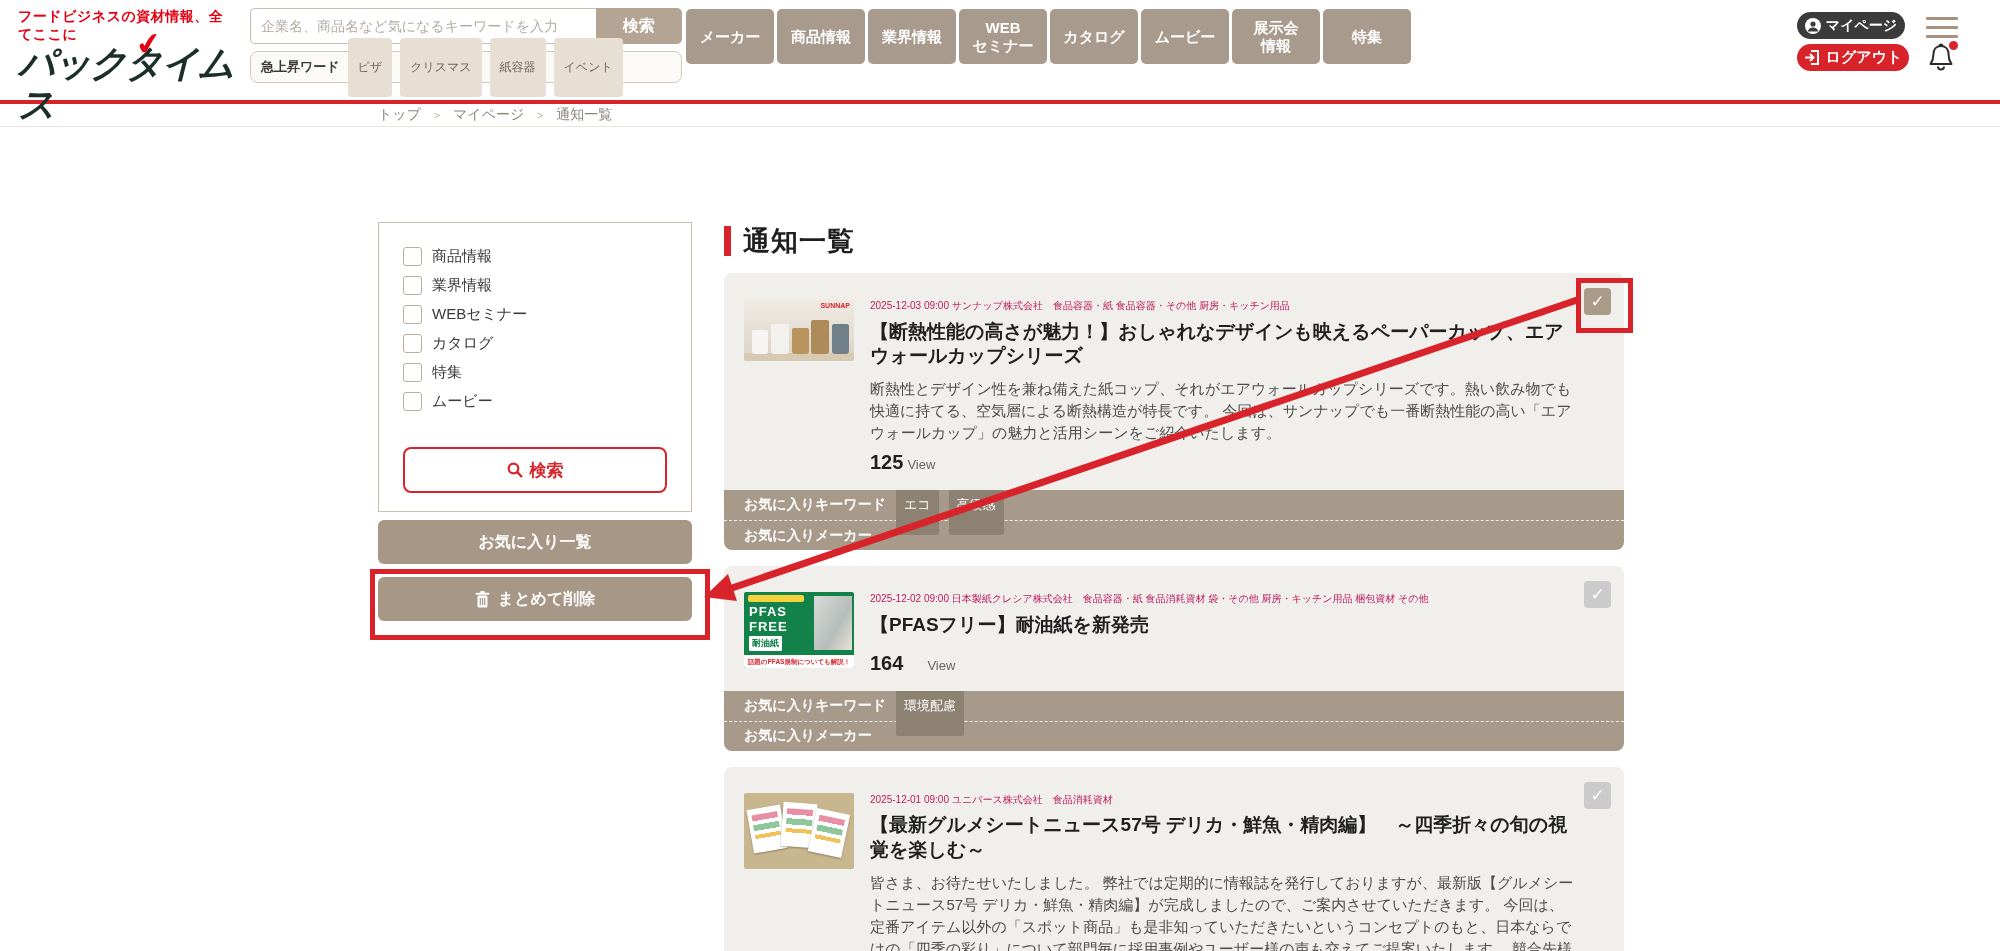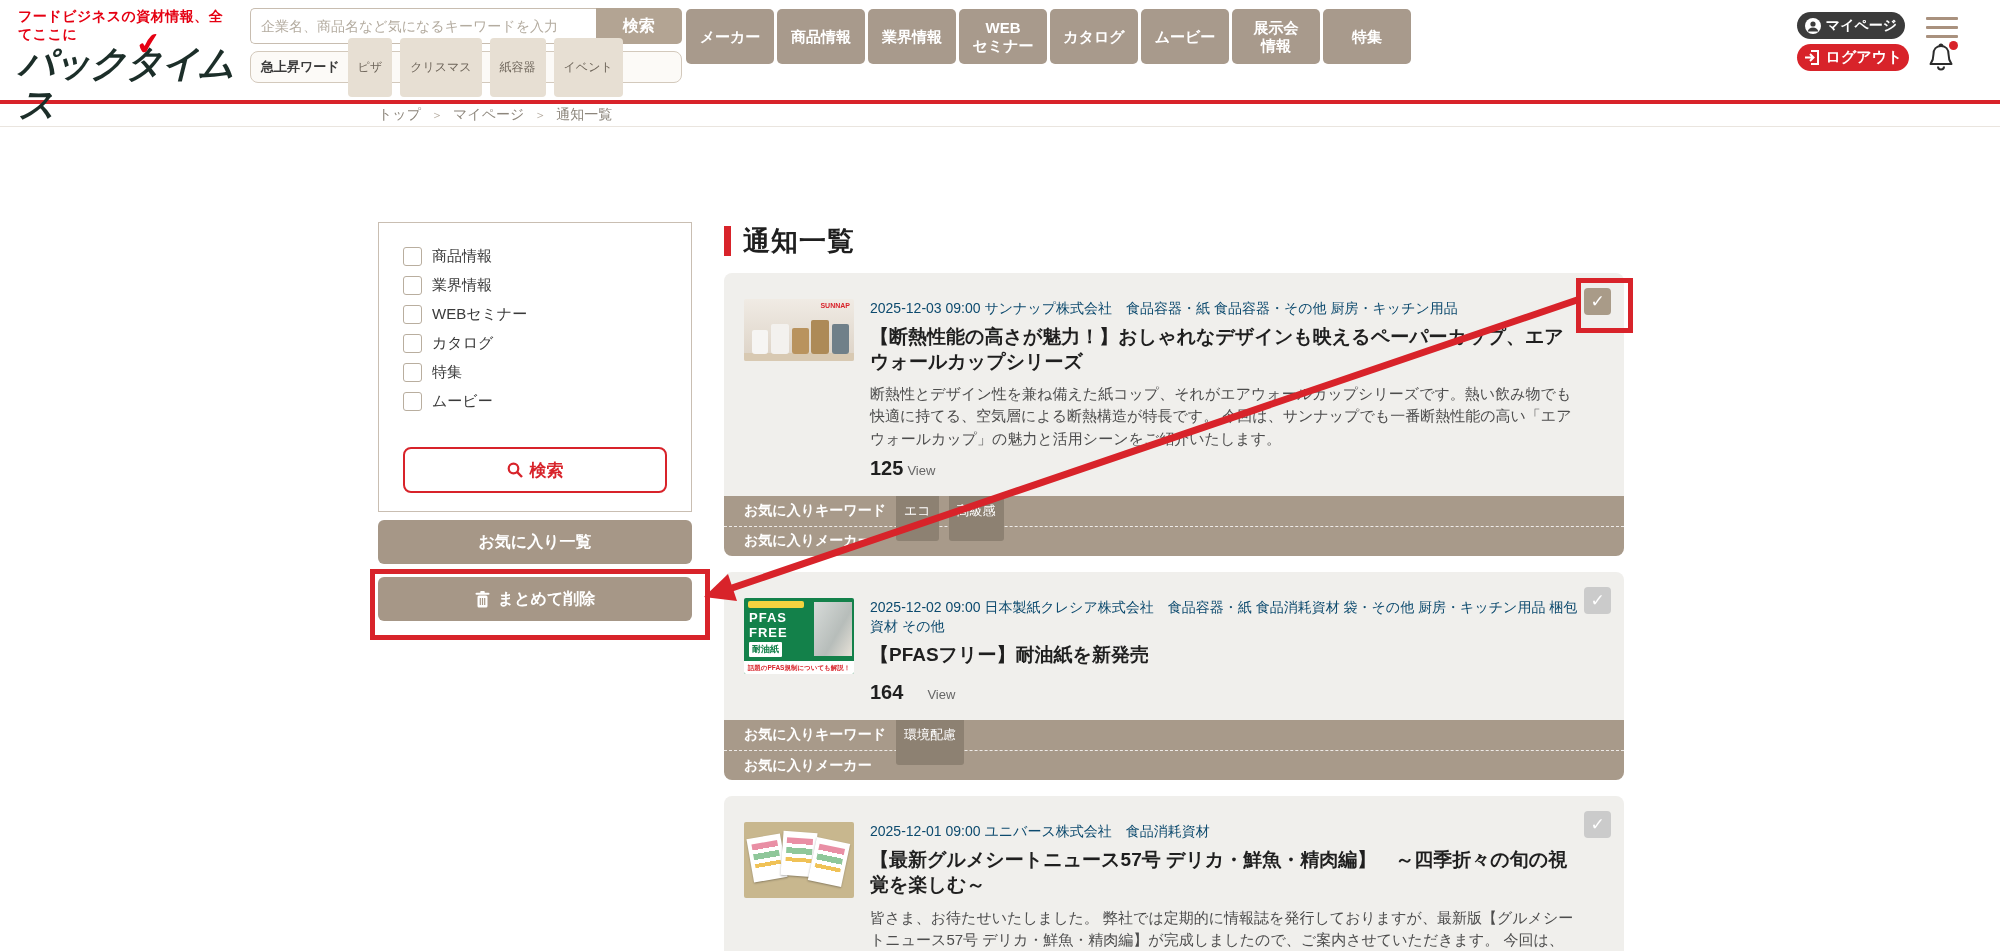--- a/index.html
+++ b/index.html
@@ -77,21 +77,21 @@
   .page-title h1{font-size:27px;margin:0;color:#1f1f1f;letter-spacing:1px;}
   .card{margin-bottom:16px;border-radius:8px;overflow:hidden;}
   .card-top{position:relative;background:#f0efec;padding:26px 46px 16px 20px;display:flex;gap:16px;}
   .card-cb{position:absolute;top:15px;right:13px;width:27px;height:27px;border-radius:4px;
            display:flex;align-items:center;justify-content:center;color:#fff;font-size:17px;
            font-weight:bold;cursor:pointer;}
   .cb-tan{background:#a99b88;}
   .cb-gray{background:#cbcbcb;}
   .thumb{width:110px;flex:none;position:relative;border-radius:2px;overflow:hidden;}
   .content{flex:1;min-width:0;}
-  .meta{font-size:14px;color:#0c4a6e;line-height:1.35;margin-bottom:7px;}
+  .meta{font-size:10px;color:#be185d;line-height:1.35;margin-bottom:7px;}
   .n-title{font-size:19px;font-weight:bold;color:#1f1f1f;line-height:1.3;margin-bottom:9px;
            cursor:pointer;}
   .n-body{font-size:15px;color:#4d4d4d;line-height:1.48;margin-bottom:7px;}
   .views{display:flex;align-items:baseline;gap:4px;}
   .views b{font-size:20px;color:#1f1f1f;}
   .views span{font-size:13px;color:#666;}
   .card-footer{background:#a89a8a;}
   .f-row{display:flex;align-items:center;gap:10px;padding:0 20px;height:30px;text-align:center;}
   .f-row.sep{border-bottom:1px dashed rgba(255,255,255,.8);}
   .f-row.maker{height:29px;}

